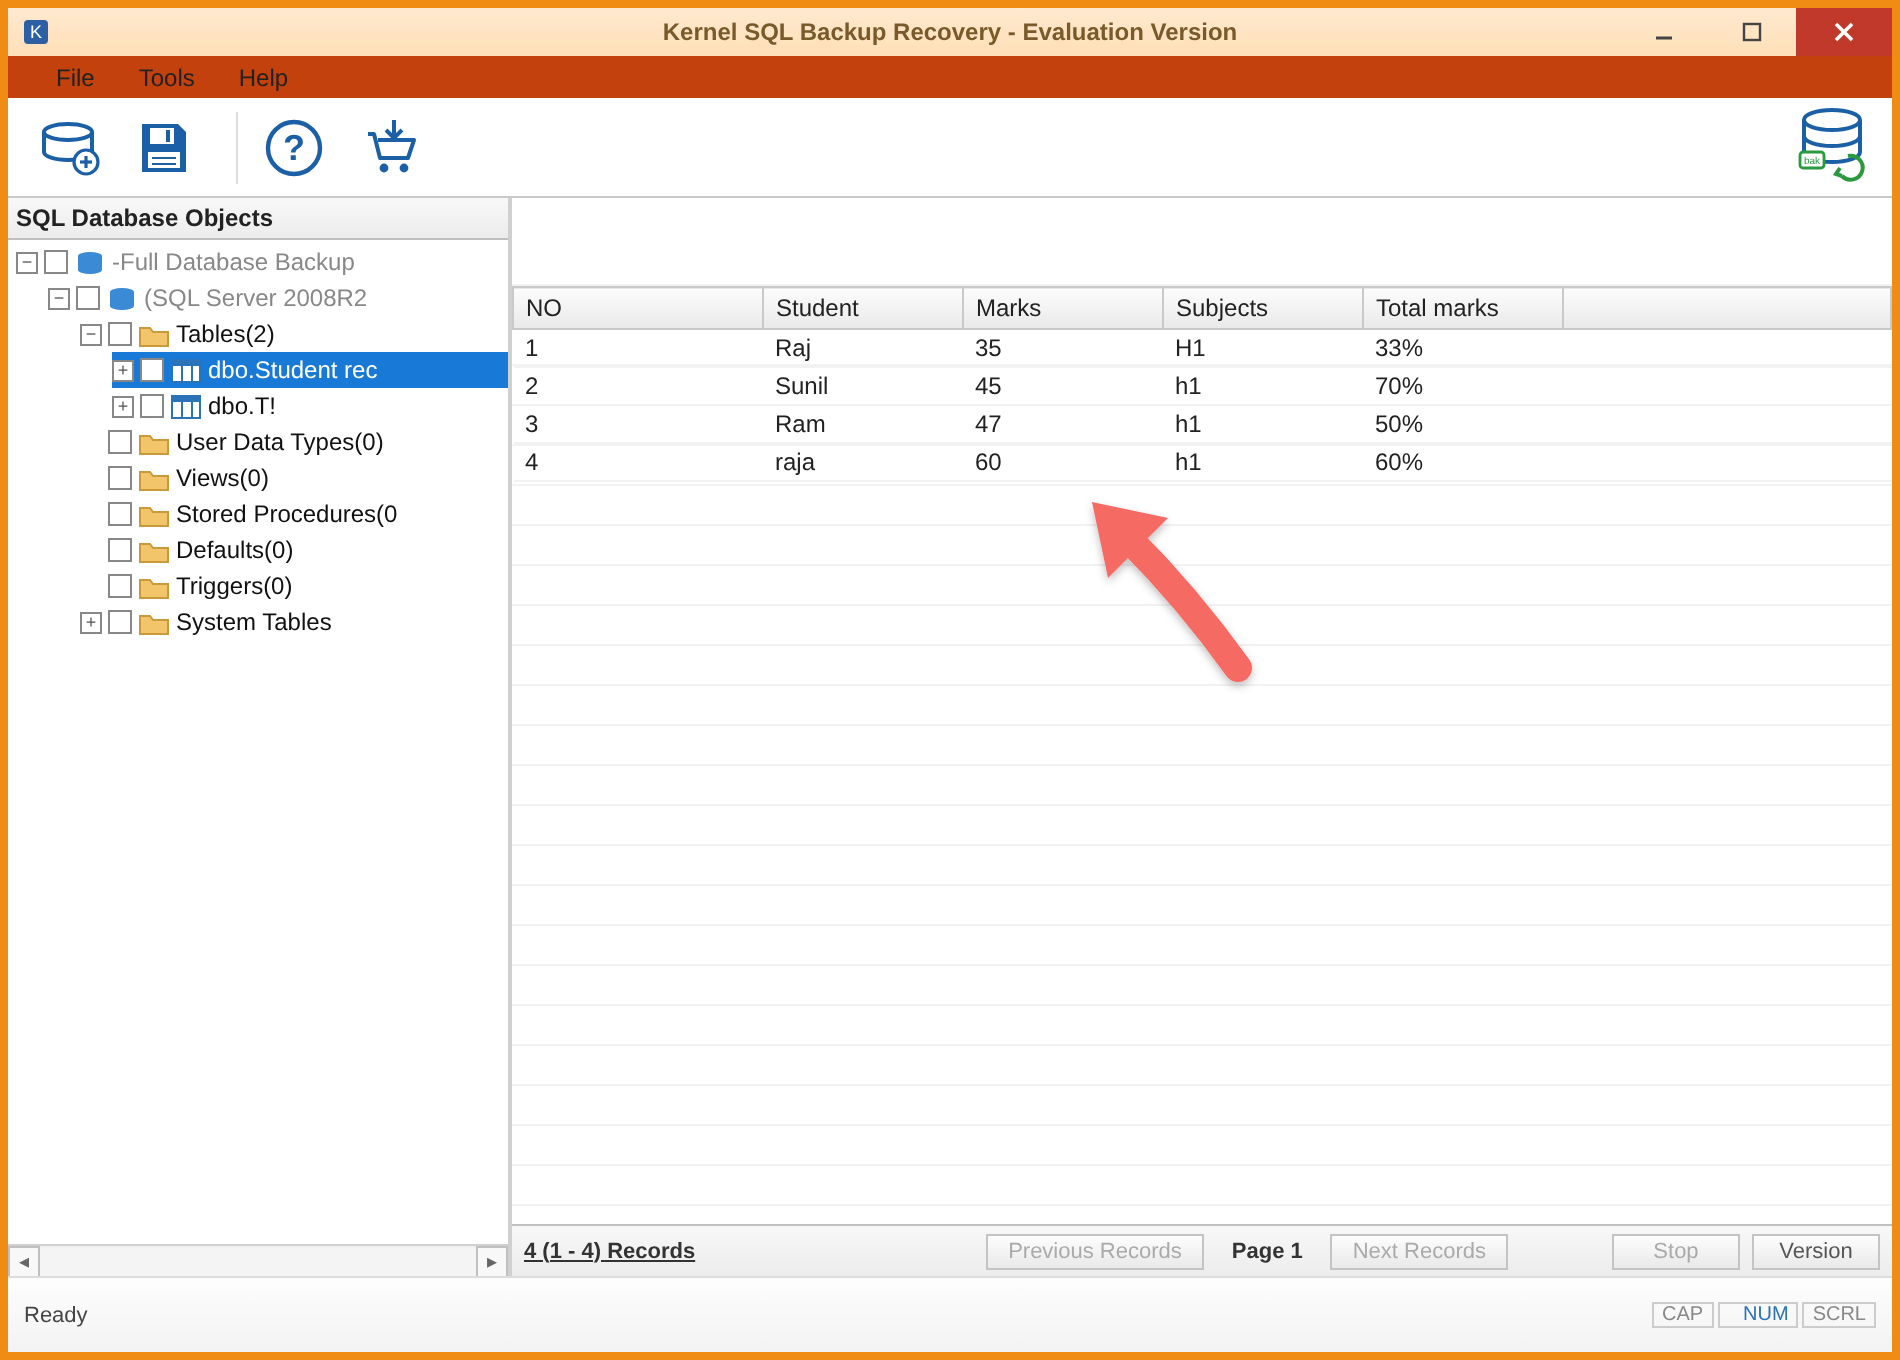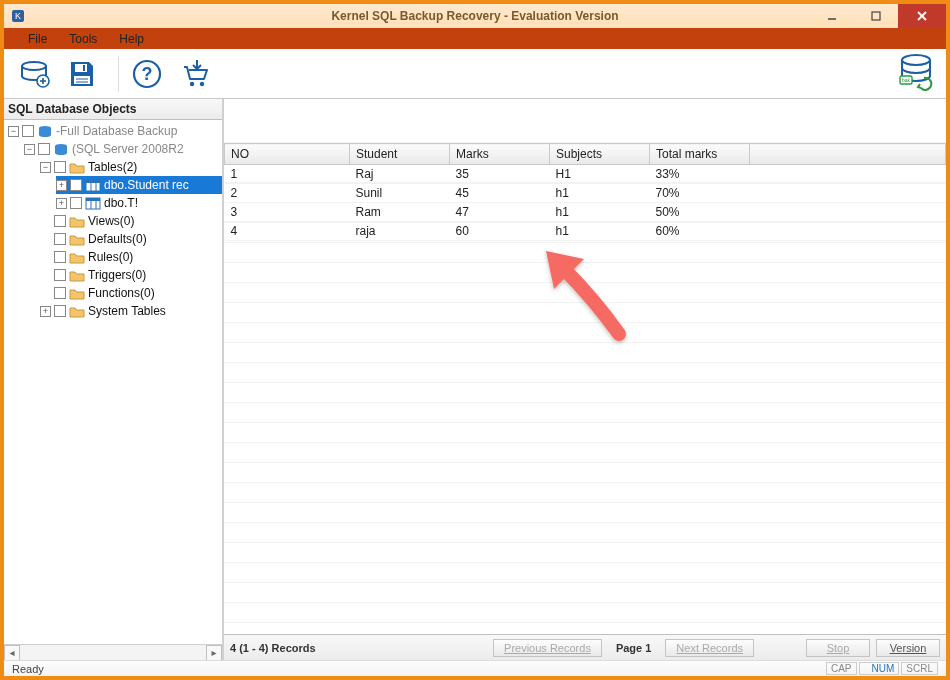--- a/index.html
+++ b/index.html
@@ -22,21 +22,21 @@
 .toolbar { height: 48px; background:#fff; display:flex; align-items:center; padding:0 10px; position:relative; }
 .toolbar .tbbtn { width: 40px; height: 40px; display:flex; align-items:center; justify-content:center; margin-right:8px; }
 .toolbar .sep { width:1px; height:36px; background:#ddd; margin:0 8px; }
 .branding { position:absolute; right:8px; top:2px; display:flex; align-items:center; gap:8px; }
 .branding .brtext { display:flex; flex-direction:column; line-height:1; }
 .branding .brtext .b1 { font-size:22px; font-weight:600; letter-spacing:1px; color:#1b5fa6; text-transform:uppercase; }
 .branding .brtext .b2 { font-size:14px; color:#1b5fa6; }
 
 
 .body { flex:1; display:flex; min-height:0; border-top:1px solid #c9c9c9; }
-.sidebar { width: 220px; display:flex; flex-direction:column; border-right: 2px solid #d0d0d0; }
+.sidebar { width: 252px; display:flex; flex-direction:column; border-right: 2px solid #d0d0d0; }
 .sidebar-header { background:linear-gradient(#f8f8f8,#ececec); border-bottom:1px solid #c0c0c0; font-size:12px; font-weight:bold; padding:3px 4px; color:#222; }
 .tree { flex:1; overflow:auto; font-size:12px; color:#111; padding:2px 0 2px 2px; line-height:18px;}
 .tree ul { list-style:none; padding-left:16px; }
 .tree > ul { padding-left:2px; }
 .tree li { white-space:nowrap; }
 .node { display:flex; align-items:center; gap:3px; height:18px; }
 .toggle { width:11px; height:11px; border:1px solid #888; display:inline-flex; align-items:center; justify-content:center; font-size:9px; line-height:1; color:#555; background:#fff; }
 .toggle.empty { border:none; }
 .node .chk { width:12px; height:12px; border:1px solid #888; background:#fff; }
 .node .folder { width:16px; height:13px; }
@@ -55,28 +55,28 @@
 .grid-bg { position:absolute; top:24px; left:0; right:0; bottom:0;
   background-image: repeating-linear-gradient(to bottom, #fff 0, #fff 19px, #f2f2f2 19px, #f2f2f2 20px);
 }
 table.datagrid { position:relative; z-index:1;margin-top:44px; }
 
 
 .annot-arrow { position:absolute; left:520px; top:225px; pointer-events:none; z-index:5;}
 
 
 .pager { height:26px; border-top:1px solid #c0c0c0; background:linear-gradient(#f8f8f8,#ececec); display:flex; align-items:center; padding:0 6px; font-size:11px; color:#333; gap:6px;}
-.pager .info { font-weight:bold; }
+.pager .info { font-weight:bold;text-decoration:underline; }
 .pager .spacer { flex:1; }
-.pager .pbtn { background:linear-gradient(#fdfdfd,#e9e9e9); border:1px solid #c4c4c4; padding:2px 10px; font-size:11px; color:#555; min-width:64px; text-align:center;text-decoration:underline;}
+.pager .pbtn { background:linear-gradient(#fdfdfd,#e9e9e9); border:1px solid #c4c4c4; padding:2px 10px; font-size:11px; color:#555; min-width:64px; text-align:center;}
 .pager .pbtn.disabled { color:#aaa; }
 .pager .pagelbl { font-weight:bold; margin:0 8px; }
 
 
-.statusbar { height:16px; background:linear-gradient(#fdfdfd,#f3f3f3); border-top:1px solid #dcdcdc; display:flex; align-items:center; font-size:11px; color:#444; padding:0 8px;text-align:center; }
+.statusbar { height:38px; background:linear-gradient(#fdfdfd,#f3f3f3); border-top:1px solid #dcdcdc; display:flex; align-items:center; font-size:11px; color:#444; padding:0 8px;text-align:center; }
 .statusbar .sbspacer { flex:1; }
 .statusbar .ind { border:1px solid #ccc; padding:0 4px; margin-left:2px; font-size:10px; color:#888; }
 .statusbar .ind.on { color:#2a73b9;padding-left:12px; }
 </style>
 </head>
 <body>
 
 <div class="window">
 
   <div class="titlebar">
@@ -228,61 +228,61 @@
                       </li>
                     </ul>
                   </li>
                   <li>
                       <span class="node">
                         <span class="toggle empty"></span>
                         <span class="chk"></span>
                         <svg class="folder" viewBox="0 0 16 13">
                           <path d="M1 3 h5 l1.5 2 H15 v7 H1 z" fill="#f2c56b" stroke="#c99a3a"></path>
                         </svg>
+                        <span>User Data Types(0)</span>
+                      </span>
+                    </li>
+                  <li>
+                      <span class="node">
+                        <span class="toggle empty"></span>
+                        <span class="chk"></span>
+                        <svg class="folder" viewBox="0 0 16 13">
+                          <path d="M1 3 h5 l1.5 2 H15 v7 H1 z" fill="#f2c56b" stroke="#c99a3a"></path>
+                        </svg>
                         <span>Views(0)</span>
                       </span>
                     </li>
                   <li>
                       <span class="node">
                         <span class="toggle empty"></span>
                         <span class="chk"></span>
                         <svg class="folder" viewBox="0 0 16 13">
                           <path d="M1 3 h5 l1.5 2 H15 v7 H1 z" fill="#f2c56b" stroke="#c99a3a"></path>
                         </svg>
+                        <span>Stored Procedures(0</span>
+                      </span>
+                    </li>
+                  <li>
+                      <span class="node">
+                        <span class="toggle empty"></span>
+                        <span class="chk"></span>
+                        <svg class="folder" viewBox="0 0 16 13">
+                          <path d="M1 3 h5 l1.5 2 H15 v7 H1 z" fill="#f2c56b" stroke="#c99a3a"></path>
+                        </svg>
                         <span>Defaults(0)</span>
                       </span>
                     </li>
                   <li>
                       <span class="node">
                         <span class="toggle empty"></span>
                         <span class="chk"></span>
                         <svg class="folder" viewBox="0 0 16 13">
                           <path d="M1 3 h5 l1.5 2 H15 v7 H1 z" fill="#f2c56b" stroke="#c99a3a"></path>
                         </svg>
-                        <span>Rules(0)</span>
-                      </span>
-                    </li>
-                  <li>
-                      <span class="node">
-                        <span class="toggle empty"></span>
-                        <span class="chk"></span>
-                        <svg class="folder" viewBox="0 0 16 13">
-                          <path d="M1 3 h5 l1.5 2 H15 v7 H1 z" fill="#f2c56b" stroke="#c99a3a"></path>
-                        </svg>
                         <span>Triggers(0)</span>
-                      </span>
-                    </li>
-                  <li>
-                      <span class="node">
-                        <span class="toggle empty"></span>
-                        <span class="chk"></span>
-                        <svg class="folder" viewBox="0 0 16 13">
-                          <path d="M1 3 h5 l1.5 2 H15 v7 H1 z" fill="#f2c56b" stroke="#c99a3a"></path>
-                        </svg>
-                        <span>Functions(0)</span>
                       </span>
                     </li>
                   <li>
                       <span class="node">
                         <span class="toggle">+</span>
                         <span class="chk"></span>
                         <svg class="folder" viewBox="0 0 16 13">
                           <path d="M1 3 h5 l1.5 2 H15 v7 H1 z" fill="#f2c56b" stroke="#c99a3a"></path>
                         </svg>
                         <span>System Tables</span>

